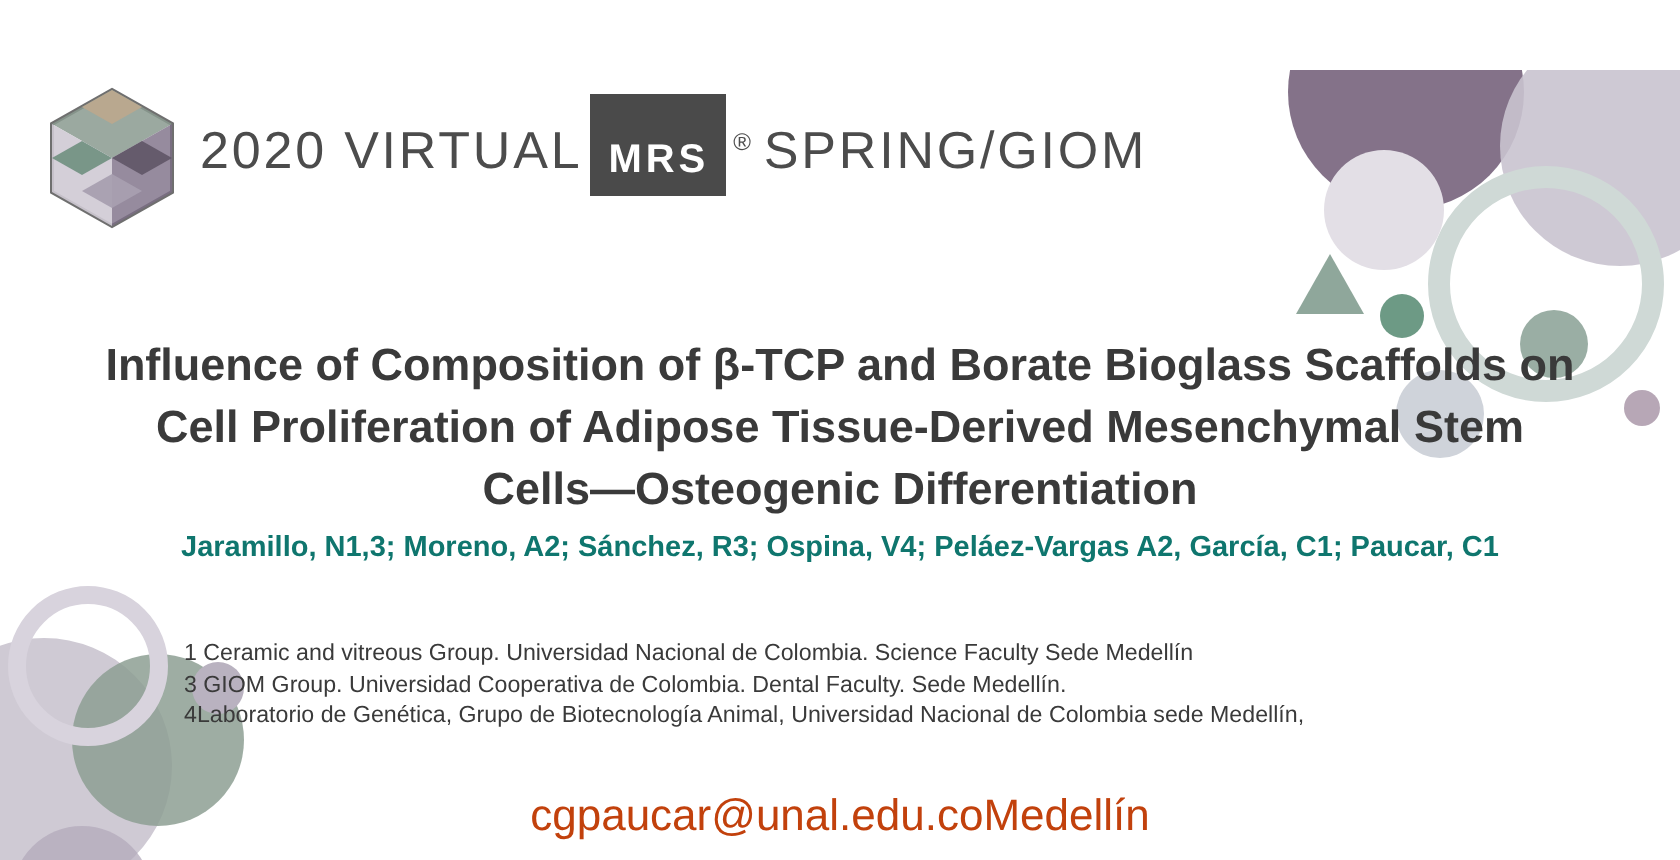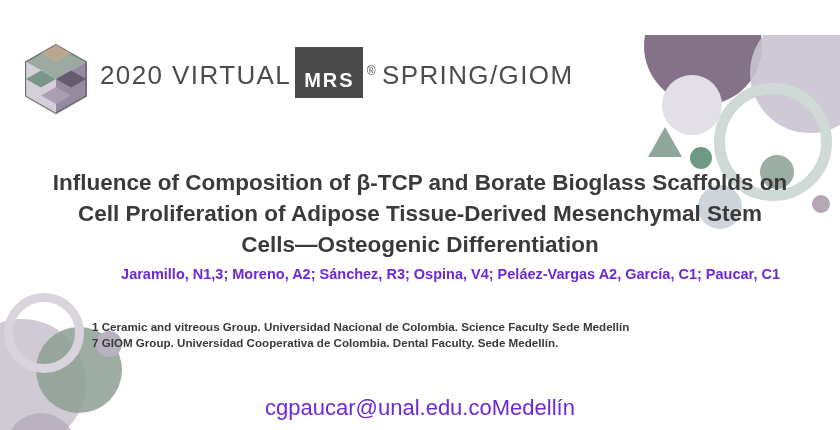--- a/index.html
+++ b/index.html
@@ -99,42 +99,42 @@
     text-align: center;
     color: #3a3a3a;
     font-size: 22.5px;
     font-weight: 700;
     line-height: 31px;
   }
   .authors {
     position: absolute;
     left: 60px; top: 228px;
     width: 720px;
-    text-align: right;
-    color: #6d28d9;
+    text-align: center;
+    color: #0f766e;
     font-size: 14.5px;
     font-weight: 700;
     line-height: 22px;
   }
   .affiliations {
     position: absolute;
     left: 92px; top: 284px;
     width: 680px;
     text-align: left;
     color: #3a3a3a;
     font-size: 11.6px;
-    font-weight: 700;
+    font-weight: 400;
     line-height: 15.6px;
   }
   .email {
     position: absolute;
     left: 60px; top: 360px;
     width: 720px;
     text-align: center;
-    color: #6d28d9;
+    color: #c2410c;
     font-size: 22px;
     font-weight: 400;
   }
 
   
   .toolbar {
     position: absolute;
     left: 0; bottom: 0;
     width: 840px;
     height: 20px;
@@ -201,21 +201,22 @@
       <span>SPRING/GIOM</span>
     </div>
   </div>
 
   <div class="title">Influence of Composition of β-TCP and Borate Bioglass Scaffolds on Cell Proliferation of Adipose Tissue-Derived Mesenchymal Stem Cells—Osteogenic Differentiation</div>
 
   <div class="authors">Jaramillo, N1,3; Moreno, A2; Sánchez, R3; Ospina, V4;  Peláez-Vargas A2, García, C1; Paucar, C1</div>
 
   <div class="affiliations">
     <div>1 Ceramic and vitreous Group. Universidad Nacional de Colombia. Science Faculty Sede Medellín</div>
-    <div>7 GIOM Group. Universidad Cooperativa de Colombia. Dental Faculty. Sede Medellín.</div>
+    <div>3 GIOM Group. Universidad Cooperativa de Colombia. Dental Faculty. Sede Medellín.</div>
+    <div>4Laboratorio de Genética, Grupo de Biotecnología Animal, Universidad Nacional de Colombia sede Medellín,</div>
   </div>
 
   <div class="email">cgpaucar@unal.edu.coMedellín</div>
 
   <div class="toolbar">
     <div class="tb-btn">◀</div>
     <div class="tb-btn">▶</div>
     <div class="tb-btn">✎</div>
     <div class="tb-btn">🖉</div>
     <div class="tb-btn">▤</div>

